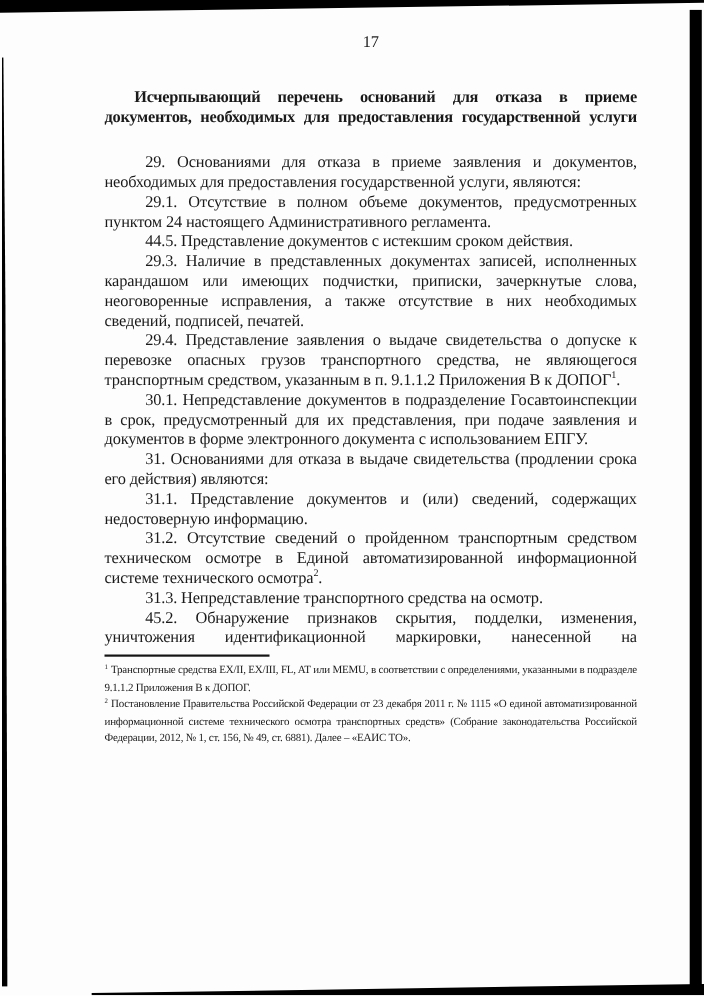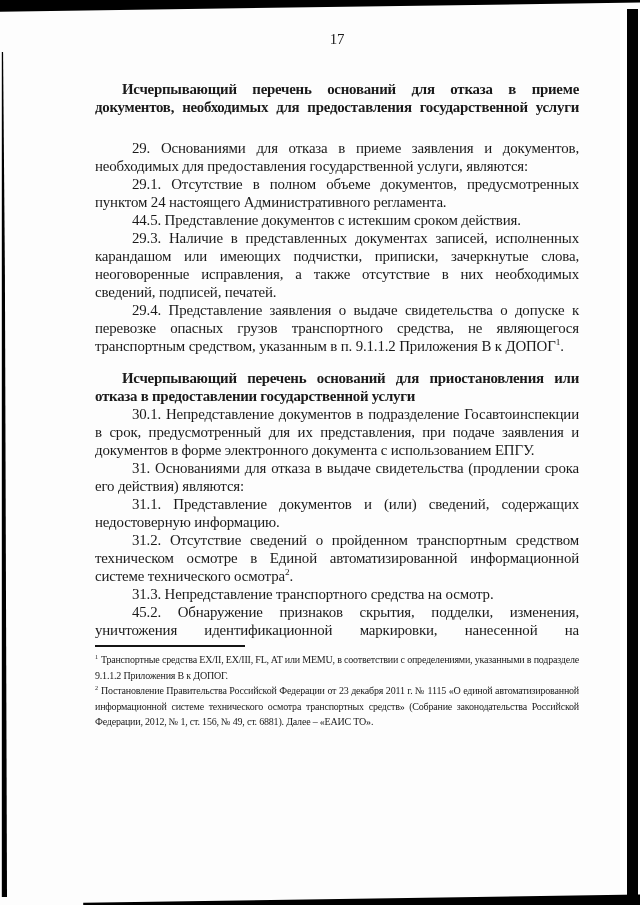--- a/index.html
+++ b/index.html
@@ -88,21 +88,20 @@
     <div class="page-number">17</div>
 
     <div class="heading h1 justify-last">Исчерпывающий перечень оснований для отказа в приеме документов, необходимых для предоставления государственной услуги</div>
 
     <div class="para p-first">29. Основаниями для отказа в приеме заявления и документов, необходимых для предоставления государственной услуги, являются:</div>
     <div class="para">29.1. Отсутствие в полном объеме документов, предусмотренных пунктом 24 настоящего Административного регламента.</div>
     <div class="para">44.5. Представление документов с истекшим сроком действия.</div>
     <div class="para">29.3. Наличие в представленных документах записей, исполненных карандашом или имеющих подчистки, приписки, зачеркнутые слова, неоговоренные исправления, а также отсутствие в них необходимых сведений, подписей, печатей.</div>
     <div class="para"><span>29.4. Представление заявления о выдаче свидетельства о допуске к перевозке опасных грузов транспортного средства, не являющегося транспортным средством, указанным в п. 9.1.1.2 Приложения В к ДОПОГ</span><sup>1</sup><span>.</span></div>
 
-    <div class="heading h2">Исчерпывающий перечень оснований для приостановления или отказа в предоставлении государственной услуги</div>
 
     <div class="para">30.1. Непредставление документов в подразделение Госавтоинспекции в срок, предусмотренный для их представления, при подаче заявления и документов в форме электронного документа с использованием ЕПГУ.</div>
     <div class="para">31. Основаниями для отказа в выдаче свидетельства (продлении срока его действия) являются:</div>
     <div class="para">31.1. Представление документов и (или) сведений, содержащих недостоверную информацию.</div>
     <div class="para"><span>31.2. Отсутствие сведений о пройденном транспортным средством техническом осмотре в Единой автоматизированной информационной системе технического осмотра</span><sup>2</sup><span>.</span></div>
     <div class="para">31.3. Непредставление транспортного средства на осмотр.</div>
     <div class="para justify-last">45.2. Обнаружение признаков скрытия, подделки, изменения, уничтожения идентификационной маркировки, нанесенной на</div>
 
     <div class="footnote-separator"></div>
 

